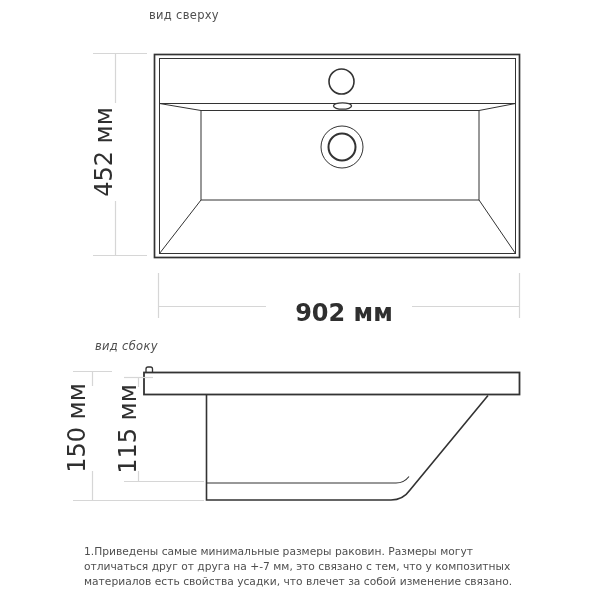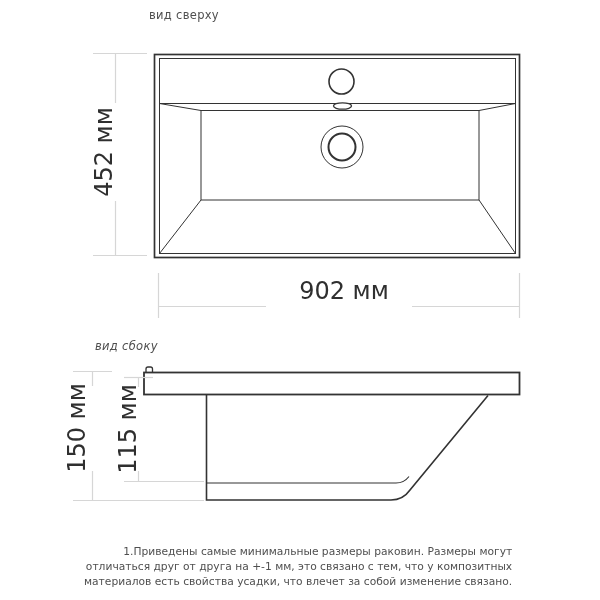--- a/index.html
+++ b/index.html
@@ -29,21 +29,21 @@
     transform:translate(-50%,-50%);
   }
   .dim-label.vertical{transform:translate(-50%,-50%) rotate(-90deg);}
   .note{
     position:absolute;
     left:84px;top:544px;
     font-size:10.7px;
     line-height:15px;
     color:var(--secondary_text,#4a4a4a);
   }
-  .note div{white-space:nowrap;text-align:right;}
+  .note div{white-space:nowrap;}
 </style>
 </head>
 <body>
 
 <div class="stage">
 
   <svg width="600" height="600" viewBox="0 0 600 600">
 
     <g>
 
@@ -108,25 +108,25 @@
       <path class="stroke-dim" d="M124,481.5 H204" stroke-width="1.2"></path>
     </g>
   </svg>
 
   <div class="view-title" style="left:149px;top:8px;">вид сверху</div>
 
   <div class="view-title" style="left:95px;top:339px;font-style:italic;">вид сбоку</div>
 
   <div class="dim-label vertical" style="left:104px;top:152px;">452 мм</div>
 
-  <div class="dim-label" style="left:344px;top:291px;">902 мм</div>
+  <div class="dim-label" style="left:344px;top:313px;font-weight:bold;">902 мм</div>
 
   <div class="dim-label vertical" style="left:77px;top:428px;">150 мм</div>
 
   <div class="dim-label vertical" style="left:128px;top:429px;">115 мм</div>
 
   <div class="note">
     <div>1.Приведены самые минимальные размеры раковин. Размеры могут</div>
-    <div>отличаться друг от друга на +-1 мм, это связано с тем, что у композитных</div>
+    <div>отличаться друг от друга на +-7 мм, это связано с тем, что у композитных</div>
     <div>материалов есть свойства усадки, что влечет за собой изменение связано.</div>
   </div>
 
 </div>
 
 </body></html>

